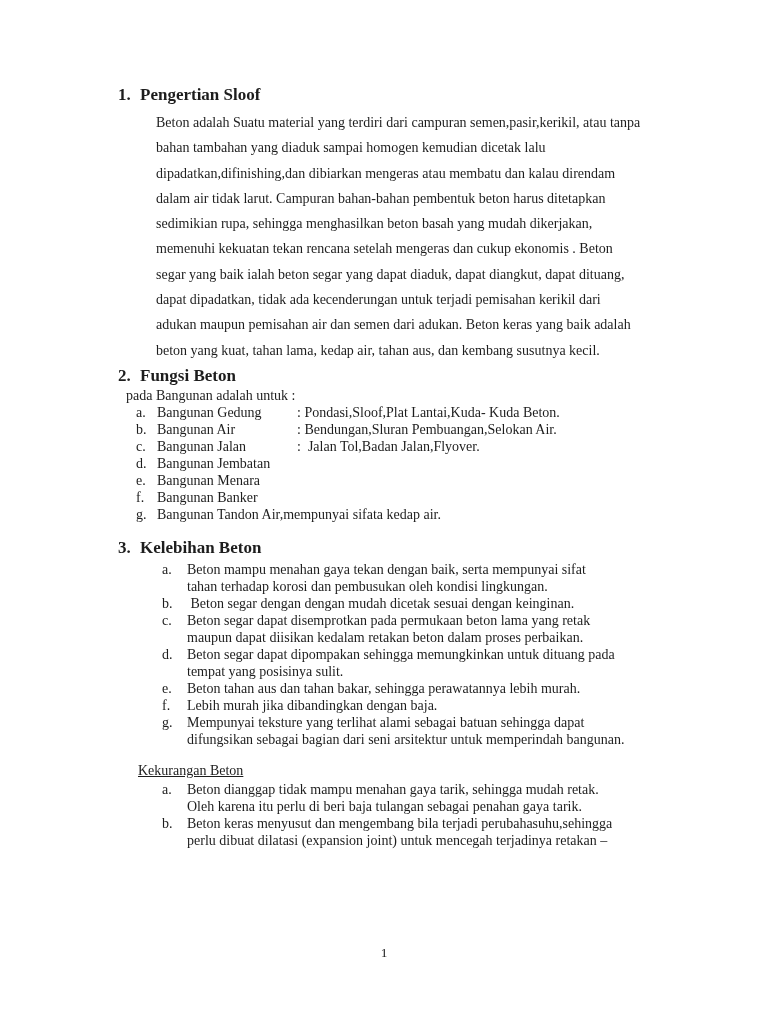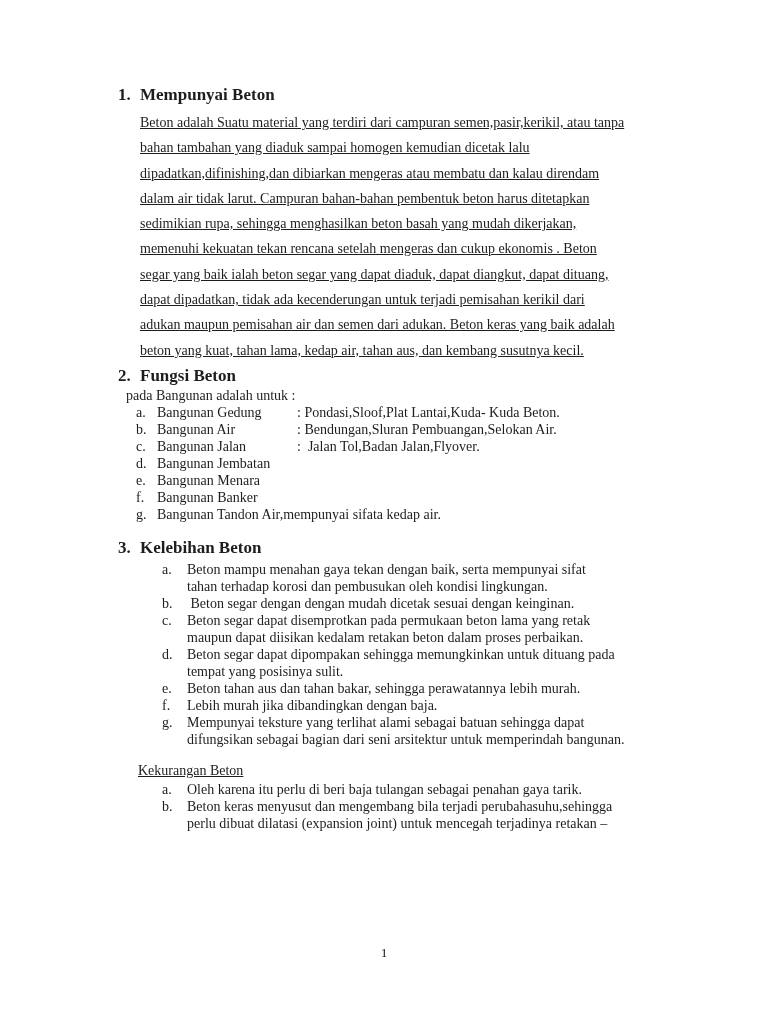--- a/index.html
+++ b/index.html
@@ -10,24 +10,23 @@
   }
   .page {
     position: relative; box-sizing: border-box;
     width: 768px; height: 1024px;
     padding: 84px 58px 0 118px;
     background: #ffffff;
   }
   .heading { display: flex; font-weight: bold; font-size: 17px; line-height: 22px; }
   .heading .num { width: 22px; flex: 0 0 22px; }
   .para {
-    margin: 4px 0 0 22px;
+    margin: 4px 0 0 38px;
     font-size: 14px; line-height: 25.3px;
     white-space: pre-line;
-    text-decoration: underline;
   }
   .h2 { margin-top: 2px; }
   .intro { margin-left: 8px; font-size: 14px; line-height: 17px; white-space: pre; }
   .f-list { margin-left: 18px; font-size: 14px; }
   .f-row { display: flex; line-height: 17px; }
   .f-letter { width: 21px; flex: 0 0 21px; }
   .f-label { width: 140px; flex: 0 0 140px; white-space: pre; }
   .f-text { white-space: pre; }
   .h3 { margin-top: 14px; }
   .k-list { margin-top: 2px; margin-left: 44px; font-size: 14px; }
@@ -42,21 +41,21 @@
     text-align: center; font-size: 13.5px; line-height: 17px;
   }
 </style>
 </head>
 <body>
 
 <div class="page">
 
   <div class="heading">
     <span class="num">1.</span>
-    <span>Mempunyai Beton</span>
+    <span>Pengertian Sloof</span>
   </div>
   <div class="para">Beton adalah Suatu material yang terdiri dari campuran semen,pasir,kerikil, atau tanpa
 bahan tambahan yang diaduk sampai homogen kemudian dicetak lalu
 dipadatkan,difinishing,dan dibiarkan mengeras atau membatu dan kalau direndam
 dalam air tidak larut. Campuran bahan-bahan pembentuk beton harus ditetapkan
 sedimikian rupa, sehingga menghasilkan beton basah yang mudah dikerjakan,
 memenuhi kekuatan tekan rencana setelah mengeras dan cukup ekonomis . Beton
 segar yang baik ialah beton segar yang dapat diaduk, dapat diangkut, dapat dituang,
 dapat dipadatkan, tidak ada kecenderungan untuk terjadi pemisahan kerikil dari
 adukan maupun pemisahan air dan semen dari adukan. Beton keras yang baik adalah
@@ -152,20 +151,21 @@
         <div class="k-line cont">difungsikan sebagai bagian dari seni arsitektur untuk memperindah bangunan.</div>
       </div>
     </div>
   </div>
 
   <div class="kek-title">Kekurangan Beton</div>
   <div class="k-list">
     <div class="k-item">
       <span class="k-letter">a.</span>
       <div class="k-lines">
+        <div class="k-line">Beton dianggap tidak mampu menahan gaya tarik, sehingga mudah retak.</div>
         <div class="k-line cont">Oleh karena itu perlu di beri baja tulangan sebagai penahan gaya tarik.</div>
       </div>
     </div>
     <div class="k-item">
       <span class="k-letter">b.</span>
       <div class="k-lines">
         <div class="k-line">Beton keras menyusut dan mengembang bila terjadi perubahasuhu,sehingga</div>
         <div class="k-line cont">perlu dibuat dilatasi (expansion joint) untuk mencegah terjadinya retakan –</div>
       </div>
     </div>

